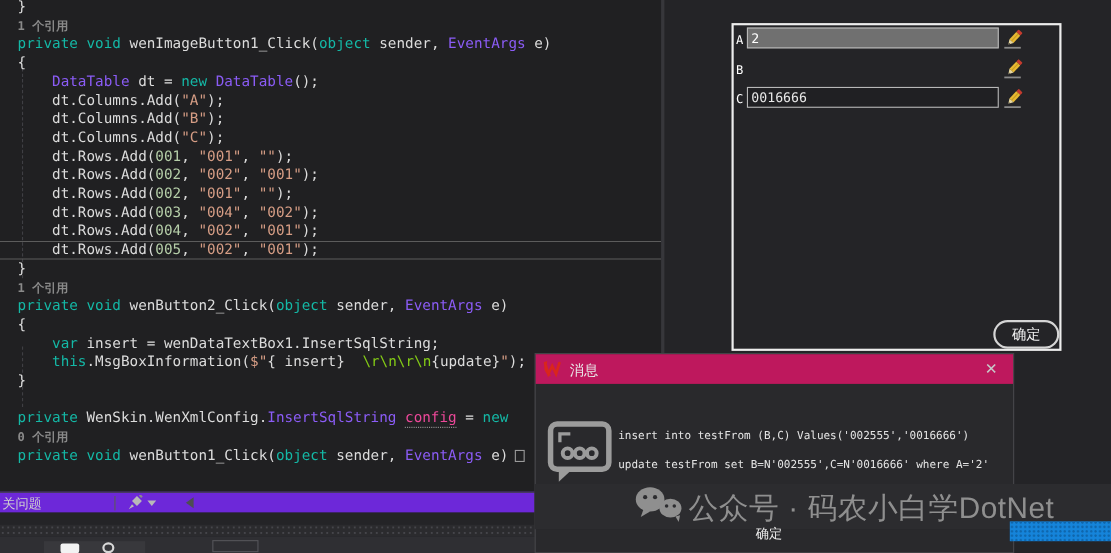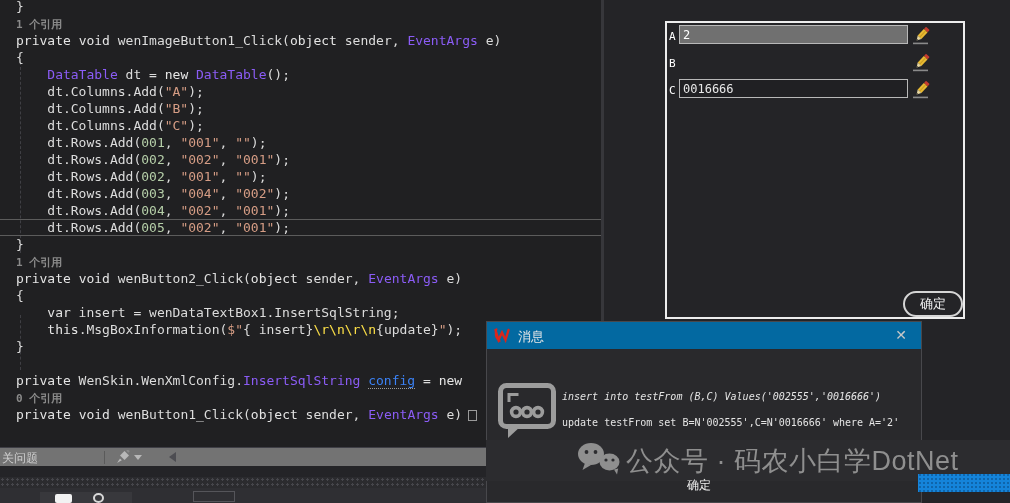--- a/index.html
+++ b/index.html
@@ -9,35 +9,35 @@
     background:#242427; font-family:"Liberation Sans", sans-serif;
   }
   
   #editor {
     position:absolute; left:0; top:0; width:601px; height:447px;
     background:#202022; overflow:hidden;
     font-family:"DejaVu Sans Mono", monospace; font-size:13px; color:#dcdcdc;
   }
   .codeline { height:17px; line-height:17px; white-space:pre; padding-left:16px; }
   .codeline.current { box-shadow: inset 0 1px 0 #5c5c5c, inset 0 -1px 0 #5c5c5c; }
-  .k { color:#e5e5e5; }
+  .k { color:#14b8a6; }
   .t { color:#8b5cf6; }
   .s { color:#d69d85; }
   .n { color:#b5cea8; }
-  .e { color:#fde047; }
+  .e { color:#84cc16;margin-left:16px; }
   .p { color:#dcdcdc; }
   .c { color:#8a8a8a; font-size:11px;font-weight:bold; }
-  .u { color:#3b82f6; border-bottom:1px dotted #9a9a9a; }
+  .u { color:#ec4899; border-bottom:1px dotted #9a9a9a; }
   .b { display:inline-block; width:9px; height:11px; border:1px solid #9a9a9a; margin-left:6px; vertical-align:middle; }
   .indent-guide { position:absolute; width:0; border-left:1px dashed #3f3f44; }
   #editor-divider { position:absolute; left:601px; top:0; width:3px; height:447px; background:#37373b; }
   
   #problems-bar {
     position:absolute; left:0; top:447px; width:487px; height:19px;
-    background:#737373; border-top:1px solid #3f3f46; color:#cfcfcf; font-size:12px;
+    background:#6d28d9; border-top:1px solid #3f3f46; color:#cfcfcf; font-size:12px;
   }
   #problems-label { position:absolute; left:2px; top:2px; }
   #pb-sep { position:absolute; left:104px; top:3px; width:1px; height:13px; background:#5a5a5a; }
   #pb-broom { position:absolute; left:116px; top:2px; }
   #pb-caret { position:absolute; left:134px; top:7px; width:0; height:0;
     border-left:4px solid transparent; border-right:4px solid transparent; border-top:5px solid #b8b8b8; }
   #pb-back { position:absolute; left:169px; top:4px; width:0; height:0;
     border-top:5px solid transparent; border-bottom:5px solid transparent; border-right:7px solid #4d4d52; }
   
   #gap-strip { position:absolute; left:0; top:466px; width:487px; height:11px; background:#242427; }
@@ -58,28 +58,28 @@
     border:1px solid #b8b8b8; background:#202023; color:#e8e8e8;
     font-family:"DejaVu Sans Mono", monospace; font-size:12px; padding:0 3px; outline:none; }
   .field-input.hl { background:#707070; color:#ffffff; }
   .pencil { position:absolute; left:911px; width:20px; height:20px; cursor:pointer; }
   #panel-ok { position:absolute; left:903px; top:291px; width:60px; height:26px;
     border:2px solid #d5d5d5; border-radius:13px; background:transparent;
     color:#f2f2f2; font-size:13px; line-height:22px; text-align:center; cursor:pointer; }
   
   #dialog { position:absolute; left:486px; top:321px; width:436px; height:182px;
     background:#29292c; border:1px solid #48484c; z-index:4; }
-  #dialog-titlebar { position:absolute; left:0; top:0; width:100%; height:27px; background:#0369a1; }
+  #dialog-titlebar { position:absolute; left:0; top:0; width:100%; height:27px; background:#be185d; }
   #dialog-logo { position:absolute; left:6px; top:4px; }
   #dialog-title { position:absolute; left:31px; top:6px; color:#e8e8e8; font-size:13px; }
   #dialog-close { position:absolute; right:14px; top:5px; color:#c8c8c8; font-size:14px; cursor:pointer; }
   #dialog-bubble { position:absolute; left:10px; top:60px; }
   .sql-line { position:absolute; left:75px; white-space:pre; color:#e4e4e4;
     font-family:"DejaVu Sans Mono", monospace; font-size:10px; }
-  #sql-1 { top:69px;font-style:italic; }
+  #sql-1 { top:69px; }
   #sql-2 { top:95px; }
   #dialog-ok { position:absolute; left:687px; top:477px; z-index:7; color:#efefef; font-size:12px; cursor:pointer; }
   
   #wm-band { position:absolute; left:486px; top:440px; width:524px; height:41px; background:#2c2c2f; z-index:5; }
   #blue-bar { position:absolute; left:918px; top:474px; width:92px; height:18px; z-index:6;
     background-color:#1584da;
     background-image:radial-gradient(#0f65ab 1px, transparent 1.2px);
     background-size:4px 4px; background-position:0 7px; }
   #watermark { position:absolute; left:576px; top:441px; z-index:8; display:flex; align-items:flex-end; }
   #wm-text { color:#8f8f8f; font-size:27px; letter-spacing:0.5px; margin-left:4px; white-space:nowrap; }

